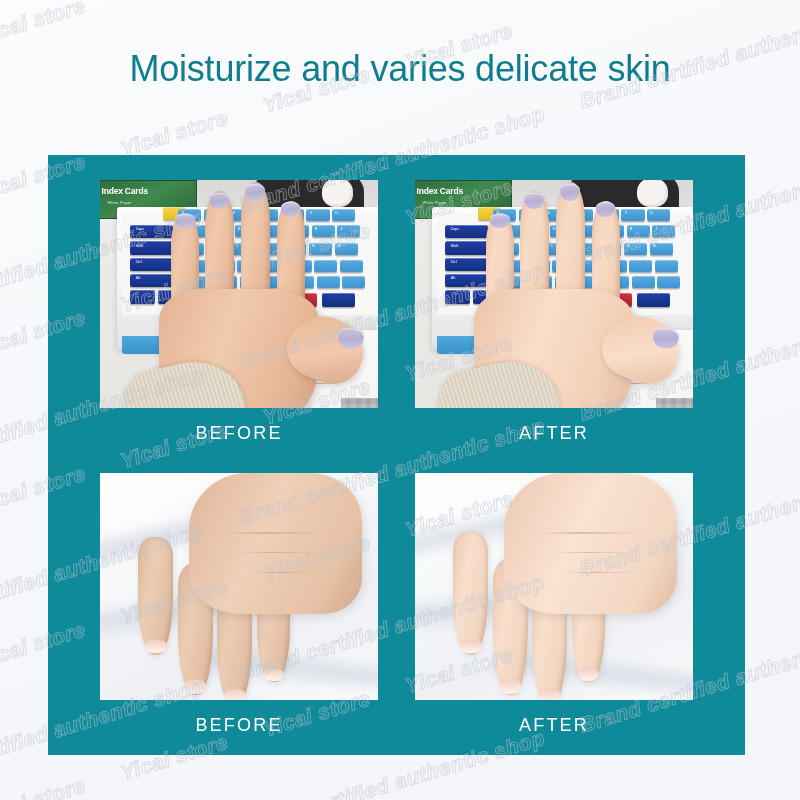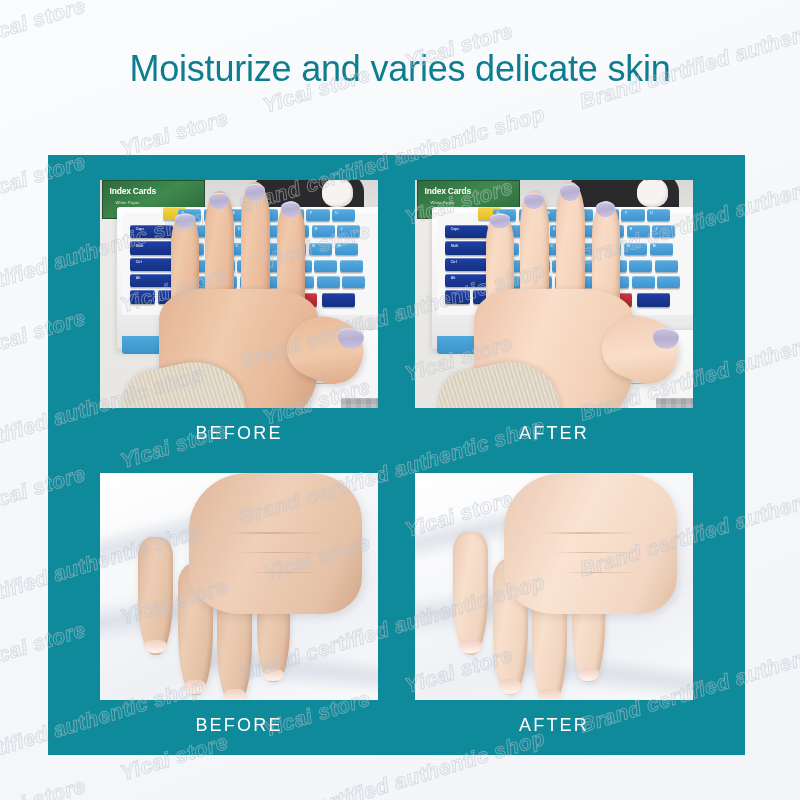--- a/index.html
+++ b/index.html
@@ -136,21 +136,20 @@
     background: linear-gradient(180deg,#d9d8d6 0%,#e6e5e2 100%);
   }
   .kb-monitor {
     position: absolute; left: 55%; top: -8%; width: 40%; height: 26%;
     background: #2a2a2c; border-radius: 50% 50% 6px 6px;
   }
   .idx-box {
     position: absolute; left: -2%; top: 0%; width: 37%; height: 17%;
     background: linear-gradient(150deg,#2e6b3d 0%,#3f8a4e 50%,#2c6539 100%);
     border: 1px solid #24502f;
-    margin-left: 8px;
   }
   .idx-label {
     position: absolute; left: 6%; top: 14%;
     color: #ffffff; font-size: 8.5px; font-weight: 700;
     letter-spacing: -0.2px;
   }
   .idx-sub {
     position: absolute; left: 12%; top: 52%;
     color: #d7e7da; font-size: 4px; letter-spacing: 0.2px;
   }

